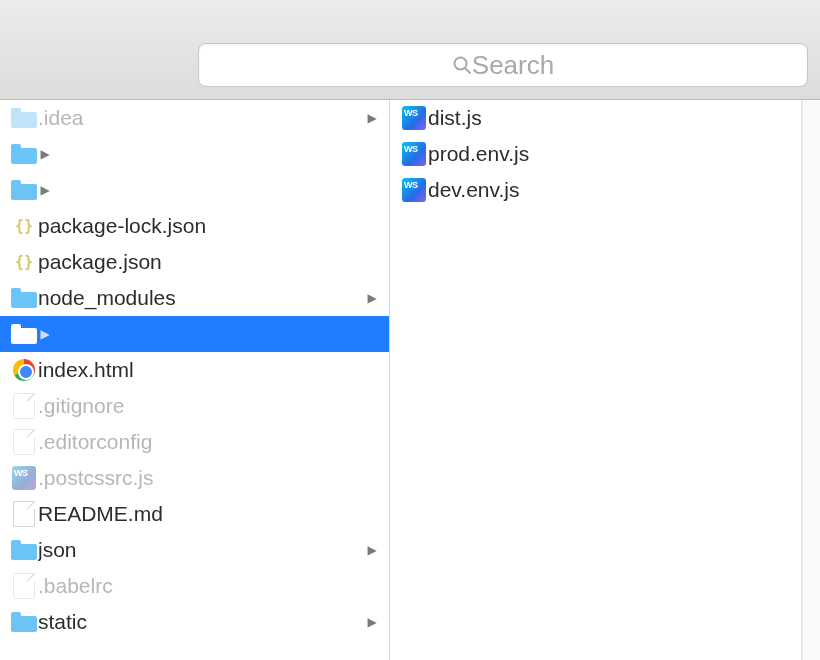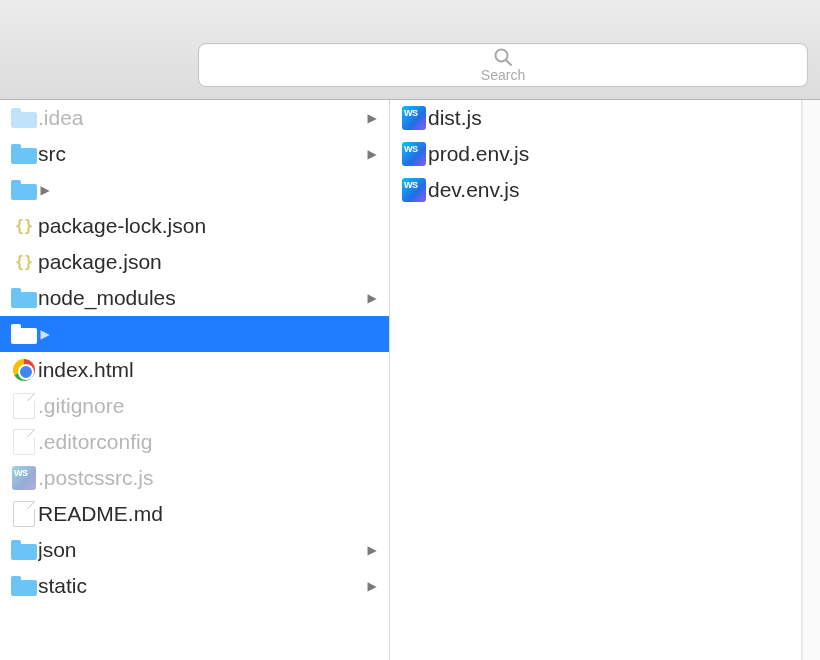--- a/index.html
+++ b/index.html
@@ -28,22 +28,21 @@
       border-radius: 8px;
       display: flex;
       align-items: center;
       justify-content: center;
       box-shadow: inset 0 1px 2px rgba(0,0,0,0.05);
     }
     .search-inner {
       display: flex;
       align-items: center;
       color: #a9a9a9;
-      font-size: 14px;
-      flex-direction: column;
+      font-size: 26px;
     }
     .search-icon svg { display:block; }
     .columns {
       display: flex;
       height: calc(100% - 100px);
     }
     .col {
       overflow-y: auto;
       background: #fff;
     }
@@ -181,21 +180,20 @@
         <span class="icon-box">
           <span class="folder dim"></span>
         </span>
         <span class="label">.idea</span>
         <span class="arrow" style="font-size: 12px;">▶</span>
       </div>
       <div class="row">
         <span class="icon-box">
           <span class="folder"></span>
         </span>
-        <span class="label">src</span>
         <span class="arrow" style="font-size: 12px;">▶</span>
       </div>
       <div class="row">
         <span class="icon-box">
           <span class="folder"></span>
         </span>
         <span class="arrow" style="font-size: 12px;">▶</span>
       </div>
       <div class="row">
         <span class="icon-box">
@@ -258,20 +256,27 @@
         </span>
         <span class="label">README.md</span>
         <span class="arrow"></span>
       </div>
       <div class="row">
         <span class="icon-box">
           <span class="folder"></span>
         </span>
         <span class="label">json</span>
         <span class="arrow" style="font-size: 12px;">▶</span>
+      </div>
+      <div class="row dimmed">
+        <span class="icon-box">
+          <span class="fileico dim"></span>
+        </span>
+        <span class="label">.babelrc</span>
+        <span class="arrow"></span>
       </div>
       <div class="row">
         <span class="icon-box">
           <span class="folder"></span>
         </span>
         <span class="label">static</span>
         <span class="arrow" style="font-size: 12px;">▶</span>
       </div>
     </div>
   <div class="col col-right" id="col-right">

